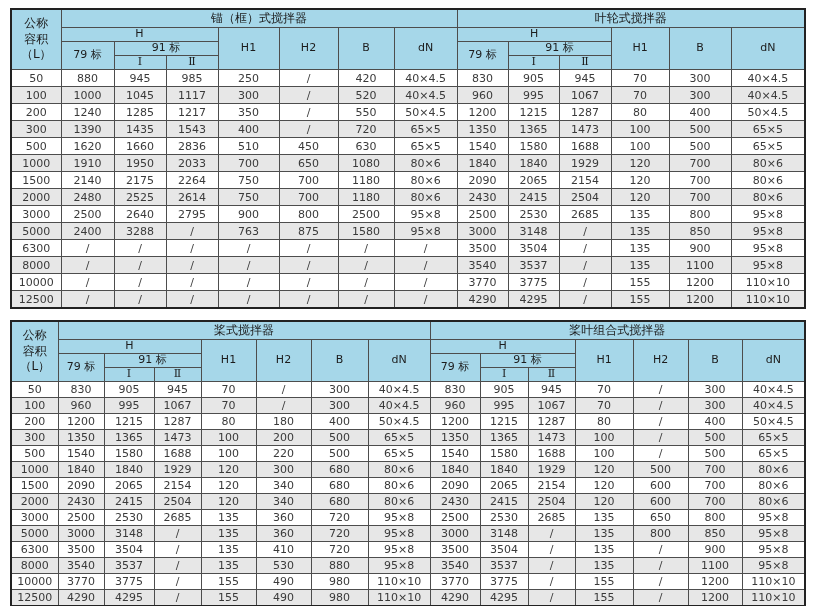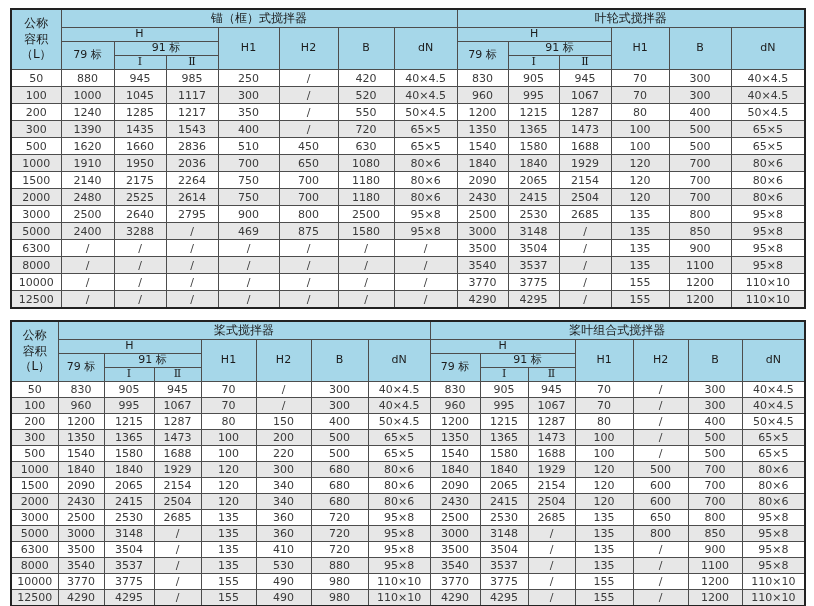--- a/index.html
+++ b/index.html
@@ -189,21 +189,21 @@
           <td>1580</td>
           <td>1688</td>
           <td>100</td>
           <td>500</td>
           <td>65×5</td>
         </tr>
         <tr>
           <td>1000</td>
           <td>1910</td>
           <td>1950</td>
-          <td>2036</td>
+          <td>2033</td>
           <td>700</td>
           <td>650</td>
           <td>1080</td>
           <td>80×6</td>
           <td>1840</td>
           <td>1840</td>
           <td>1929</td>
           <td>120</td>
           <td>700</td>
           <td>80×6</td>
@@ -254,21 +254,21 @@
           <td>2685</td>
           <td>135</td>
           <td>800</td>
           <td>95×8</td>
         </tr>
         <tr>
           <td>5000</td>
           <td>2400</td>
           <td>3288</td>
           <td>/</td>
-          <td>469</td>
+          <td>763</td>
           <td>875</td>
           <td>1580</td>
           <td>95×8</td>
           <td>3000</td>
           <td>3148</td>
           <td>/</td>
           <td>135</td>
           <td>850</td>
           <td>95×8</td>
         </tr>
@@ -428,21 +428,21 @@
           <td>/</td>
           <td>300</td>
           <td>40×4.5</td>
         </tr>
         <tr>
           <td>200</td>
           <td>1200</td>
           <td>1215</td>
           <td>1287</td>
           <td>80</td>
-          <td>150</td>
+          <td>180</td>
           <td>400</td>
           <td>50×4.5</td>
           <td>1200</td>
           <td>1215</td>
           <td>1287</td>
           <td>80</td>
           <td>/</td>
           <td>400</td>
           <td>50×4.5</td>
         </tr>

